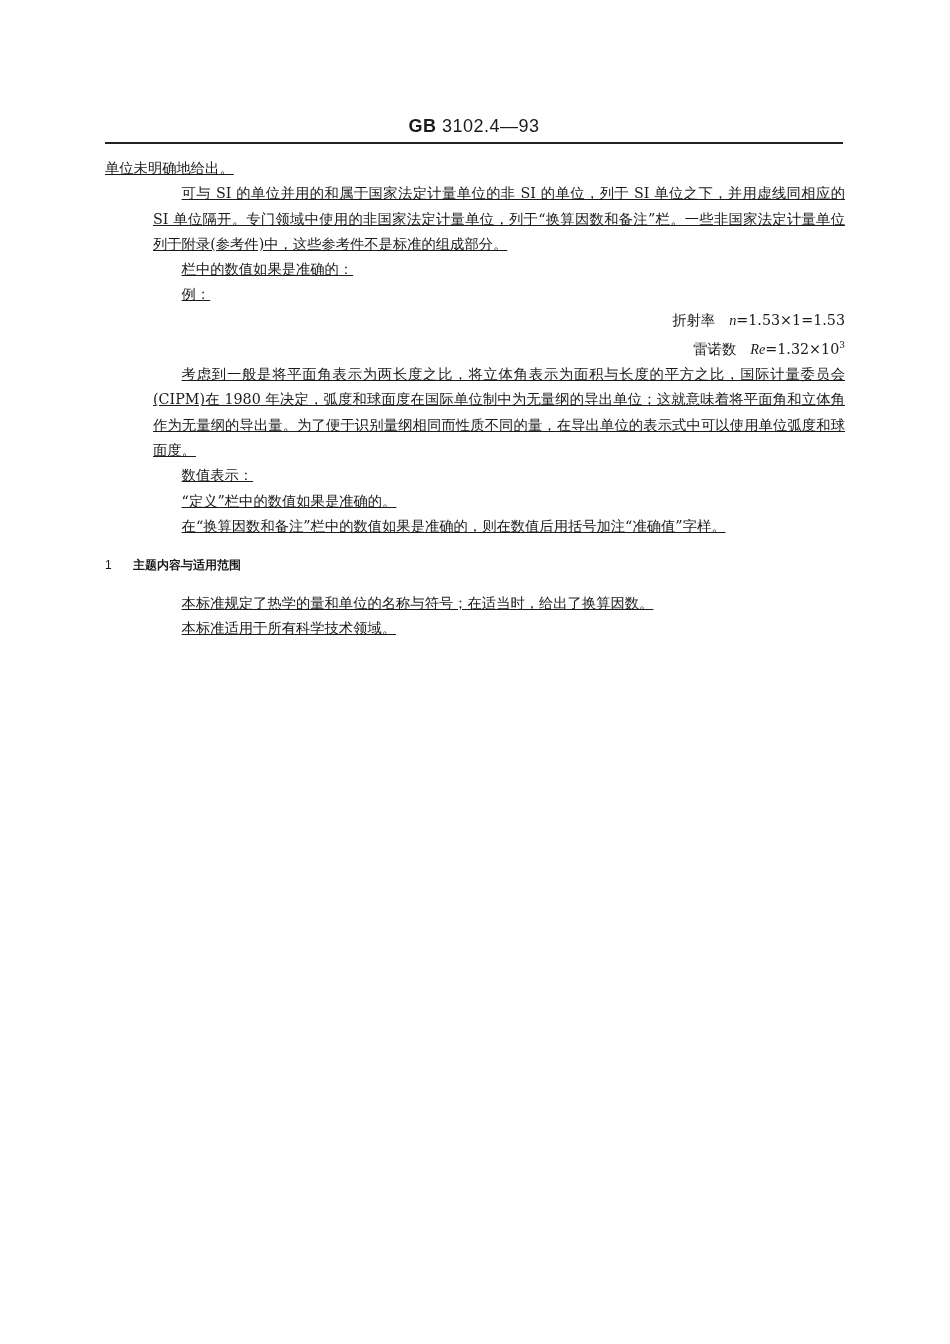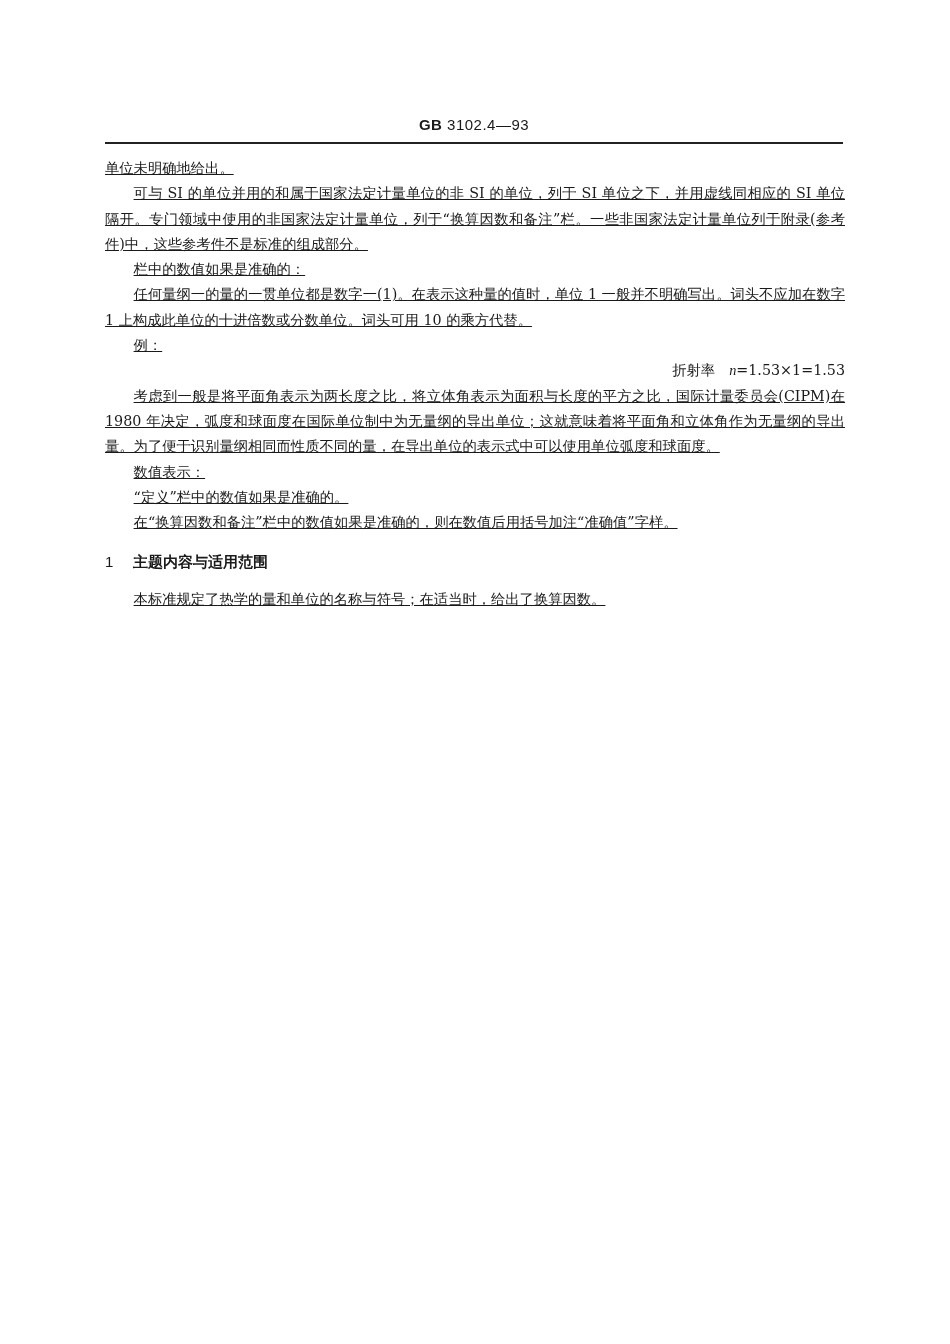--- a/index.html
+++ b/index.html
@@ -3,68 +3,71 @@
   <meta charset="utf-8">
   <style>
     html, body { margin: 0; padding: 0; }
     body {
       width: 950px; height: 1344px; background: #ffffff; position: relative;
       font-family: "DejaVu Serif", "Liberation Serif", serif; color: #1a1a1a;
       overflow: hidden;
     }
     .page-header {
       position: absolute; left: 105px; top: 116px; width: 738px;
-      text-align: center; font-size: 15px; letter-spacing: 0.5px;
+      text-align: center; font-size: 18px; letter-spacing: 0.5px;
       font-family: "Liberation Sans", "DejaVu Sans", sans-serif;
     }
     .page-header .gb { font-weight: bold; }
     .header-rule {
       position: absolute; left: 105px; top: 142px; width: 738px; height: 2px; background: #222;
     }
     .content {
       position: absolute; left: 105px; top: 156px; width: 740px;
       font-size: 14.3px; line-height: 25.3px;
     }
     .p { margin: 0; text-align: justify; text-decoration: underline; }
-    .indent { text-indent: 2em; }
+    .indent { text-indent: 2em; margin-left: 48px; }
     .formula { text-align: right; margin: 0; padding-left: 48px; }
     .formula .label { margin-right: 14px; }
     .formula i { font-family: "Liberation Serif", serif; }
     .section-heading {
-      margin: 0; font-family: "Liberation Sans", "DejaVu Sans", sans-serif; font-weight: bold; font-size: 15px;
+      margin: 0; font-family: "Liberation Sans", "DejaVu Sans", sans-serif; font-weight: bold; font-size: 12px;
     }
     .section-heading .num { font-weight: normal; display: inline-block; width: 28px; }
     .gap-s { height: 12px; }
     .gap-m { height: 14px; }
   </style>
 </head>
 <body>
 
 <div class="page-header">
   <span class="gb">GB</span>
   <span>3102.4—93</span>
 </div>
 <div class="header-rule"></div>
 
 <div class="content">
   <p class="p">单位未明确地给出。</p>
   <p class="p indent">可与 SI 的单位并用的和属于国家法定计量单位的非 SI 的单位，列于 SI 单位之下，并用虚线同相应的 SI 单位隔开。专门领域中使用的非国家法定计量单位，列于“换算因数和备注”栏。一些非国家法定计量单位列于附录(参考件)中，这些参考件不是标准的组成部分。</p>
   <p class="p indent">栏中的数值如果是准确的：</p>
-  <p class="p indent">任何量纲一的量的一贯单位都是数字一(1)。在表示这种量的值时，单位 1 一般并不明确写出。词头不应加在数字 1 上构成此单位的十进倍数或分数单位。词头可用 10 的乘方代替。</p>
   <p class="p indent">例：</p>
 
   <p class="formula">
     <span class="label">折射率</span><i>n</i><span>=1.53×1=1.53</span>
+  </p>
+  <p class="formula">
+    <span class="label">雷诺数</span><i>Re</i><span>=1.32×10</span><sup style="font-size:9px">3</sup>
   </p>
 
   <p class="p indent">考虑到一般是将平面角表示为两长度之比，将立体角表示为面积与长度的平方之比，国际计量委员会(CIPM)在 1980 年决定，弧度和球面度在国际单位制中为无量纲的导出单位；这就意味着将平面角和立体角作为无量纲的导出量。为了便于识别量纲相同而性质不同的量，在导出单位的表示式中可以使用单位弧度和球面度。</p>
   <p class="p indent">数值表示：</p>
   <p class="p indent">“定义”栏中的数值如果是准确的。</p>
   <p class="p indent">在“换算因数和备注”栏中的数值如果是准确的，则在数值后用括号加注“准确值”字样。</p>
 
   <div class="gap-m"></div>
   <p class="section-heading">
     <span class="num">1</span><span>主题内容与适用范围</span>
   </p>
   <div class="gap-s"></div>
   <p class="p indent">本标准规定了热学的量和单位的名称与符号；在适当时，给出了换算因数。</p>
+  <p class="p indent">本标准适用于所有科学技术领域。</p>
   <div class="gap-m"></div>
 </div>
 
 </body></html>

